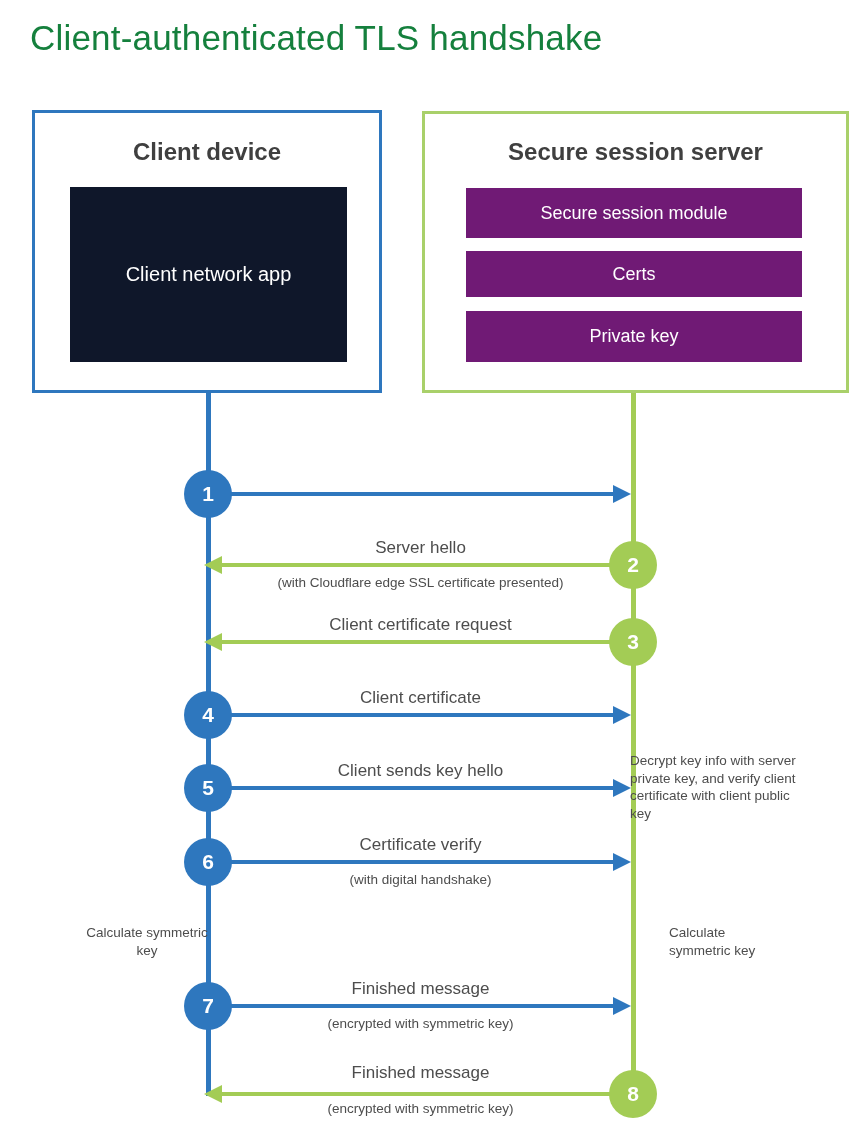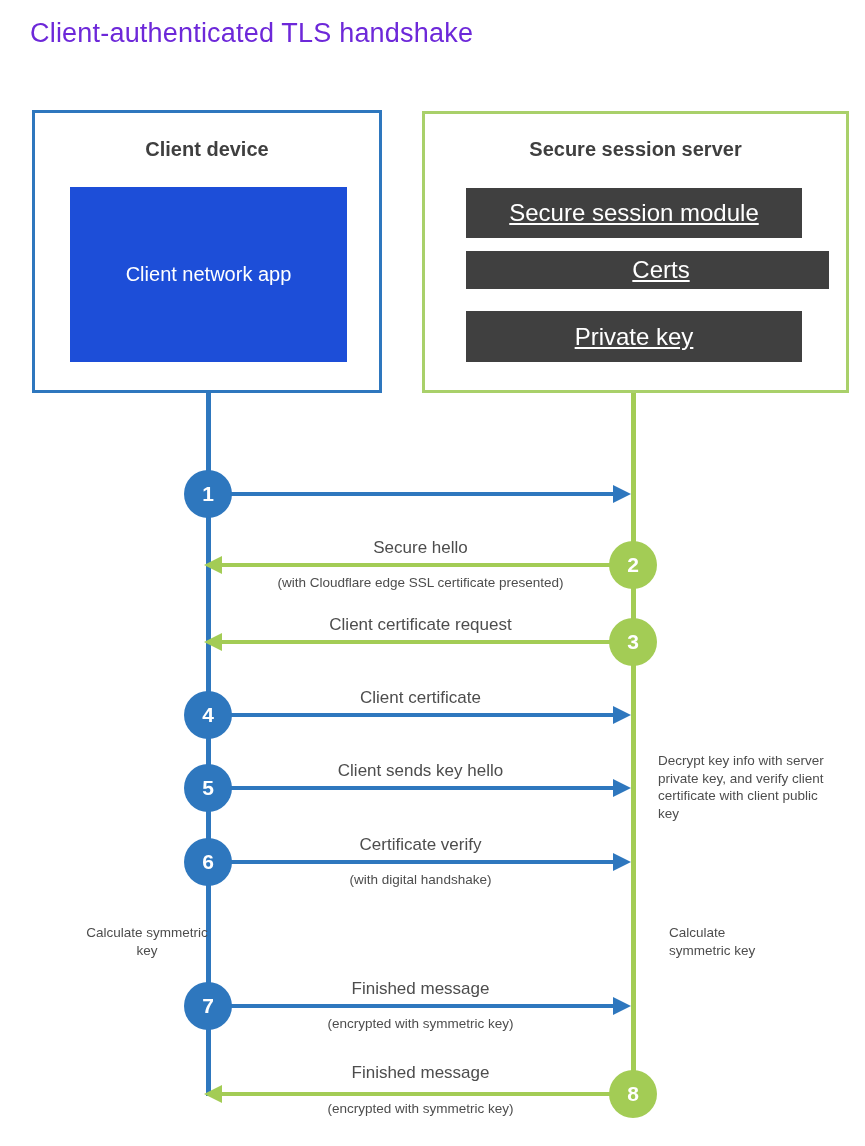--- a/index.html
+++ b/index.html
@@ -1,37 +1,37 @@
 <!DOCTYPE html>
 <html><head>
 <meta charset="utf-8">
 <style>
   html,body{margin:0;padding:0;background:#ffffff;}
   .canvas{
     position:relative;width:865px;height:1146px;background:#ffffff;overflow:hidden;
     font-family:"Liberation Sans",sans-serif;
   }
   .page-title{
-    position:absolute;left:30px;top:18px;font-size:27px;font-weight:400;
-    color:#6d28d9;letter-spacing:.2px;
+    position:absolute;left:30px;top:18px;font-size:35px;font-weight:400;
+    color:#15803d;letter-spacing:.2px;
   }
   
   .entity-box{position:absolute;background:#fff;box-sizing:border-box;}
   .entity-box.blue{border:3px solid #2e77be;}
   .entity-box.green{border:3px solid #a9d06a;}
   .entity-title{
-    position:absolute;text-align:center;font-size:20px;font-weight:700;color:#3f3f3f;
+    position:absolute;text-align:center;font-size:24px;font-weight:700;color:#3f3f3f;
   }
   .app-box{
-    position:absolute;background:#1d4ed8;display:flex;align-items:center;justify-content:center;
+    position:absolute;background:#0f172a;display:flex;align-items:center;justify-content:center;
     text-align:center;color:#ffffff;font-size:20px;line-height:27px;padding:0 40px;box-sizing:border-box;
   }
   .server-bar{
-    position:absolute;background:#404040;display:flex;align-items:center;justify-content:center;
-    color:#ffffff;font-size:24px;text-decoration:underline;
+    position:absolute;background:#701a75;display:flex;align-items:center;justify-content:center;
+    color:#ffffff;font-size:18px;
   }
   
   .vline{position:absolute;width:5px;z-index:1;}
   .vline.blue{background:#2e77be;}
   .vline.green{background:#a3cc55;}
   
   .shaft{position:absolute;height:4px;z-index:2;}
   .shaft.blue{background:#2e77be;}
   .shaft.green{background:#a3cc55;}
   .head{position:absolute;width:0;height:0;z-index:2;border-top:9px solid transparent;border-bottom:9px solid transparent;}
@@ -65,52 +65,52 @@
 
   <div class="page-title">Client-authenticated TLS handshake</div>
 
   <div class="entity-box blue" style="left:32px;top:110px;width:350px;height:283px;"></div>
   <div class="entity-title" style="left:32px;top:138px;width:350px;">Client device</div>
   <div class="app-box" style="left:70px;top:187px;width:277px;height:175px;">Client network app</div>
 
   <div class="entity-box green" style="left:422px;top:111px;width:427px;height:282px;"></div>
   <div class="entity-title" style="left:422px;top:138px;width:427px;">Secure session server</div>
   <div class="server-bar" style="left:466px;top:188px;width:336px;height:50px;">Secure session module</div>
-  <div class="server-bar" style="left:466px;top:251px;width:336px;height:38px;padding-left:27px;">Certs</div>
+  <div class="server-bar" style="left:466px;top:251px;width:336px;height:46px;">Certs</div>
   <div class="server-bar" style="left:466px;top:311px;width:336px;height:51px;">Private key</div>
 
   <div class="vline blue" style="left:206px;top:393px;height:703px;"></div>
   <div class="vline green" style="left:631px;top:393px;height:701px;"></div>
 
   <div class="shaft blue" style="left:208px;top:492px;width:407px;"></div>
   <div class="head right blue" style="left:613px;top:485px;"></div>
   <div class="circle blue" style="left:184px;top:470px;">1</div>
 
-  <div class="step-label" style="top:537px;">Secure hello</div>
+  <div class="step-label" style="top:537px;">Server hello</div>
   <div class="shaft green" style="left:222px;top:563px;width:411px;"></div>
   <div class="head left green" style="left:204px;top:556px;"></div>
   <div class="step-sub" style="top:574px;">(with Cloudflare edge SSL certificate presented)</div>
   <div class="circle green" style="left:609px;top:541px;">2</div>
 
   <div class="step-label" style="top:614px;">Client certificate request</div>
   <div class="shaft green" style="left:222px;top:640px;width:411px;"></div>
   <div class="head left green" style="left:204px;top:633px;"></div>
   <div class="circle green" style="left:609px;top:618px;">3</div>
 
   <div class="step-label" style="top:687px;">Client certificate</div>
   <div class="shaft blue" style="left:208px;top:713px;width:407px;"></div>
   <div class="head right blue" style="left:613px;top:706px;"></div>
   <div class="circle blue" style="left:184px;top:691px;">4</div>
 
   <div class="step-label" style="top:760px;">Client sends key hello</div>
   <div class="shaft blue" style="left:208px;top:786px;width:407px;"></div>
   <div class="head right blue" style="left:613px;top:779px;"></div>
   <div class="circle blue" style="left:184px;top:764px;">5</div>
 
-  <div class="side-note" style="left:658px;top:752px;width:175px;">Decrypt key info with server private key, and verify client certificate with client public key</div>
+  <div class="side-note" style="left:630px;top:752px;width:175px;">Decrypt key info with server private key, and verify client certificate with client public key</div>
 
   <div class="step-label" style="top:834px;">Certificate verify</div>
   <div class="shaft blue" style="left:208px;top:860px;width:407px;"></div>
   <div class="head right blue" style="left:613px;top:853px;"></div>
   <div class="step-sub" style="top:871px;">(with digital handshake)</div>
   <div class="circle blue" style="left:184px;top:838px;">6</div>
 
   <div class="side-note" style="left:79px;top:924px;width:136px;text-align:center;">Calculate symmetric key</div>
   <div class="side-note" style="left:669px;top:924px;width:100px;">Calculate symmetric key</div>
 

